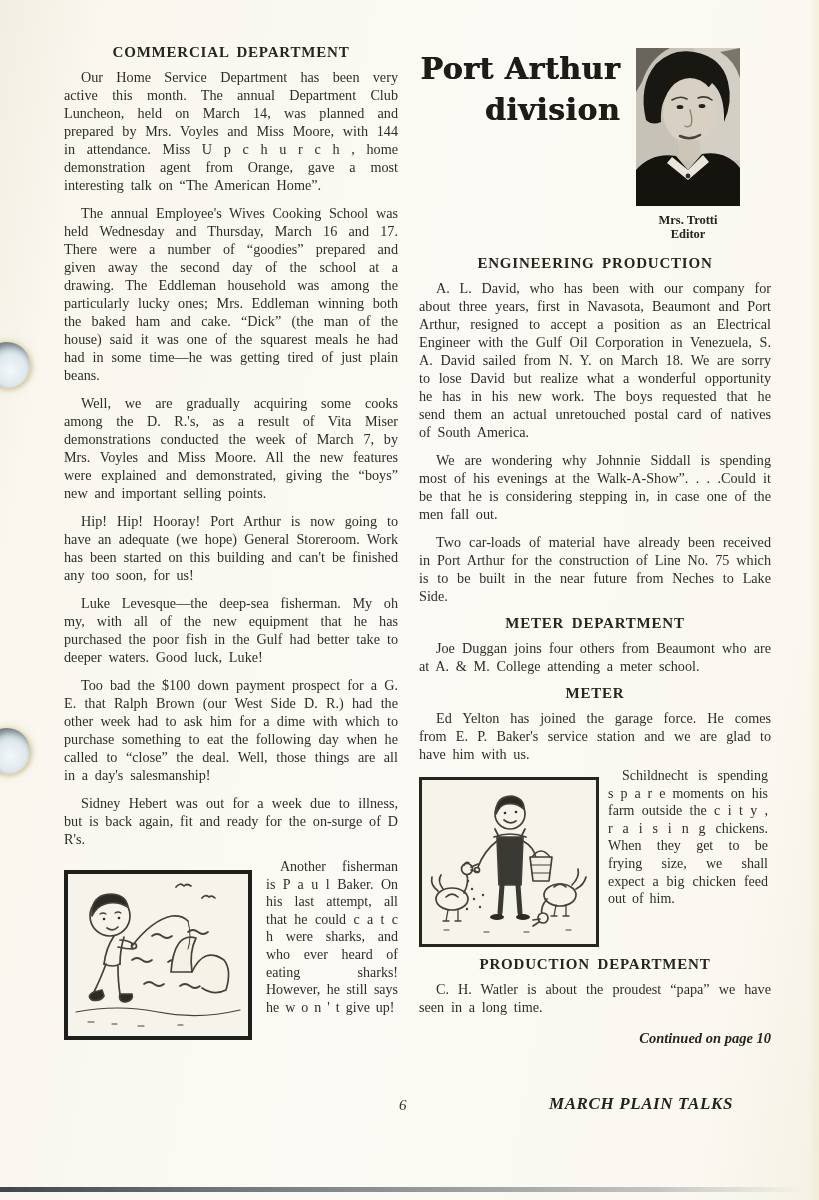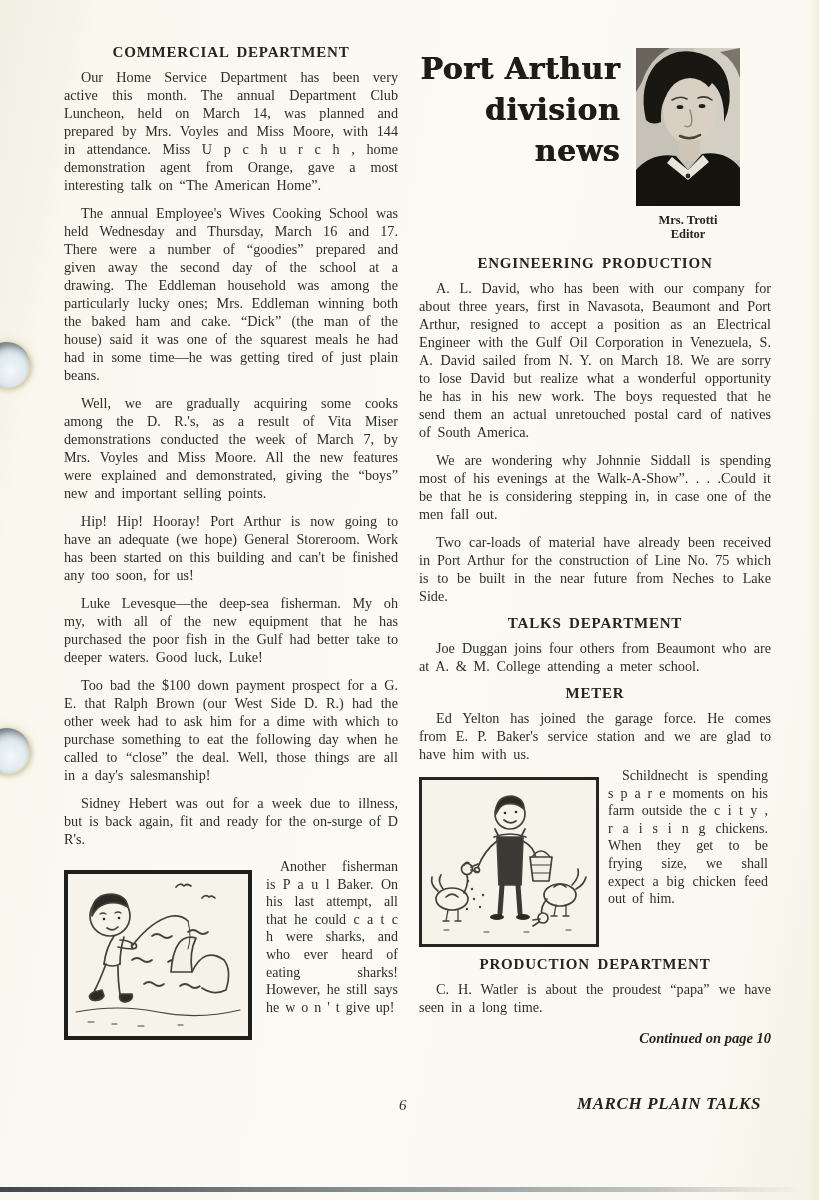--- a/index.html
+++ b/index.html
@@ -41,21 +41,21 @@
                 word-spacing:2.5px; }
   #fisherman-text { margin-left:14px; width:133px; }
   #chicken-text   { margin-left:9px; width:160px; }
 
   .continued { text-align:right; font-weight:bold; font-style:italic; font-size:14.5px;
                margin-top:2px; color:#26251f; }
 
   
   #page-num { position:absolute; left:399px; top:1097px; font-style:italic;
               font-size:15px; color:#2e2d29; }
-  #footer-title { position:absolute; left:424px; top:1094px; width:337px; text-align:right;
+  #footer-title { position:absolute; left:396px; top:1094px; width:337px; text-align:right;
                   font-weight:bold; font-style:italic; font-size:17px; letter-spacing:.6px;
                   color:#24231e; }
 
   
   .hole { position:absolute; left:-16px; width:46px; height:46px; border-radius:50%;
           background:radial-gradient(circle at 58% 62%, #f3f7f9 0%, #dfe9ee 40%, #bccad1 72%, #94a0a6 96%);
           box-shadow:inset 3px 4px 6px rgba(55,60,66,.55), 0 0 8px rgba(195,175,110,.55),
                      2px 2px 4px rgba(175,155,95,.40); }
   #hole-top { top:342px; }
   #hole-bottom { top:728px; }
@@ -121,21 +121,20 @@
       </div>
       <div id="fisherman-text" class="illus-text">Another fisherman is P a u l Baker. On his last attempt, all that he could c a t c h were sharks, and who ever heard of eating sharks! However, he still says he w o n ' t give up!</div>
     </div>
   </div>
 
   <div id="right-col" class="col">
     <div id="masthead">
       <div id="mast-title">
         <div class="mast-line">Port Arthur</div>
         <div class="mast-line">division</div>
-        <div class="mast-line">news</div>
       </div>
       <figure id="editor-photo">
         <div class="photo-box">
           <svg viewBox="0 0 104 158" xmlns="http://www.w3.org/2000/svg">
             <rect width="104" height="158" fill="#c6c2b7"></rect>
             <rect x="58" width="46" height="112" fill="#d3cfc4"></rect>
             <path d="M0,0 H34 Q14,10 6,34 L0,44 Z" fill="#69655c"></path>
             <path d="M104,0 V30 Q98,12 84,4 Z" fill="#7a766c"></path>
             <path d="M10,72 Q2,38 20,16 Q36,0 58,4 Q86,9 92,34 Q97,54 88,74 Q89,46 76,35 Q71,44 58,40 Q40,35 33,46 Q24,53 25,74 Q16,78 10,72 Z" fill="#181712"></path>
             <ellipse cx="54" cy="63" rx="27" ry="33" fill="#d8d1c3"></ellipse>
@@ -156,21 +155,21 @@
           <div>Editor</div>
         </figcaption>
       </figure>
     </div>
 
     <h2 class="sec">ENGINEERING PRODUCTION</h2>
     <p class="body">A. L. David, who has been with our company for about three years, first in Navasota, Beaumont and Port Arthur, resigned to accept a position as an Electrical Engineer with the Gulf Oil Corporation in Venezuela, S. A. David sailed from N. Y. on March 18. We are sorry to lose David but realize what a wonderful opportunity he has in his new work. The boys requested that he send them an actual unretouched postal card of natives of South America.</p>
     <p class="body">We are wondering why Johnnie Siddall is spending most of his evenings at the Walk-A-Show”. . . .Could it be that he is considering stepping in, in case one of the men fall out.</p>
     <p class="body">Two car-loads of material have already been received in Port Arthur for the construction of Line No. 75 which is to be built in the near future from Neches to Lake Side.</p>
 
-    <h2 class="sec">TALKS DEPARTMENT</h2>
+    <h2 class="sec">METER DEPARTMENT</h2>
     <p class="body">Joe Duggan joins four others from Beaumont who are at A. &amp; M. College attending a meter school.</p>
 
     <h2 class="sec">METER</h2>
     <p class="body" style="margin-bottom:4px">Ed Yelton has joined the garage force. He comes from E. P. Baker's service station and we are glad to have him with us.</p>
 
     <div class="illus-row">
       <div id="chicken-box" class="cartoon-box">
         <svg viewBox="0 0 174 164" xmlns="http://www.w3.org/2000/svg">
           <rect width="174" height="164" fill="#f6f4ea"></rect>
           <g stroke="#43413a" stroke-width="1.7" fill="none" stroke-linecap="round" stroke-linejoin="round">

